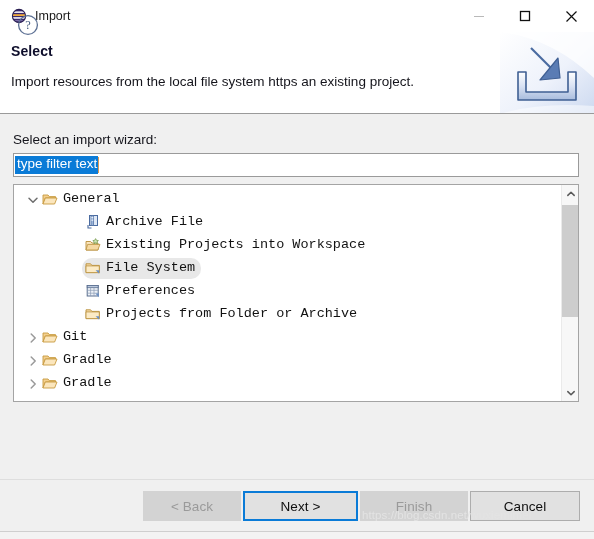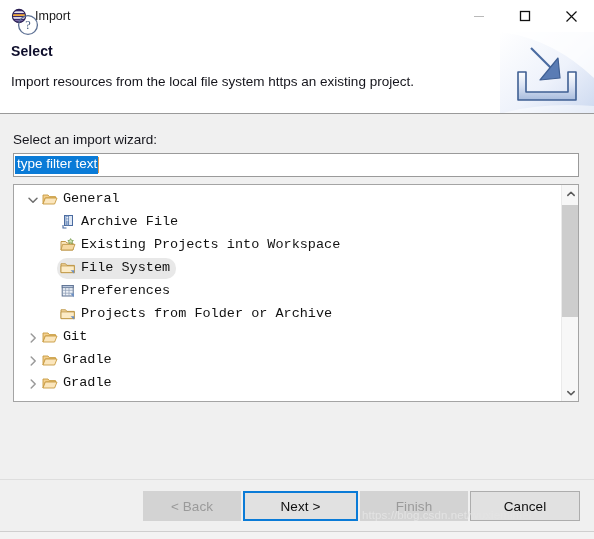--- a/index.html
+++ b/index.html
@@ -177,21 +177,21 @@
     display: block;
     flex: 0 0 16px;
     margin-right: 5px;
   }
   .tree-row .row-label {
     font-size: 13.5px;
     color: #121212;
     line-height: 1;
   }
   .tree-row.level0 { padding-left: 10px; }
-  .tree-row.level1 { padding-left: 46px; }
+  .tree-row.level1 { padding-left: 71px; }
   .tree-row.selected .sel-wrap {
     background: #e8e8e8;
     border-radius: 10px;
   }
   .sel-wrap {
     display: flex;
     align-items: center;
     padding: 2px 6px 3px 3px;
     margin-left: -3px;
     font-family: Liberation Mono, monospace;

